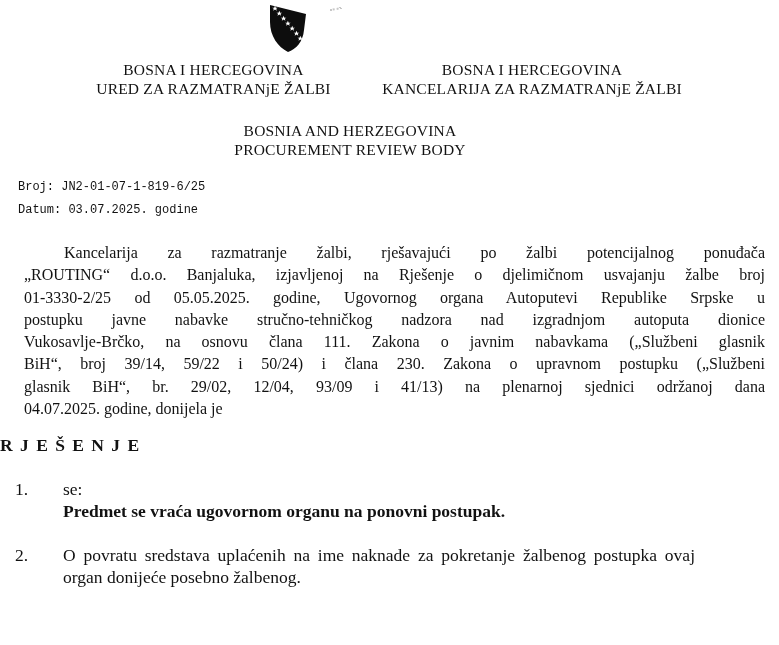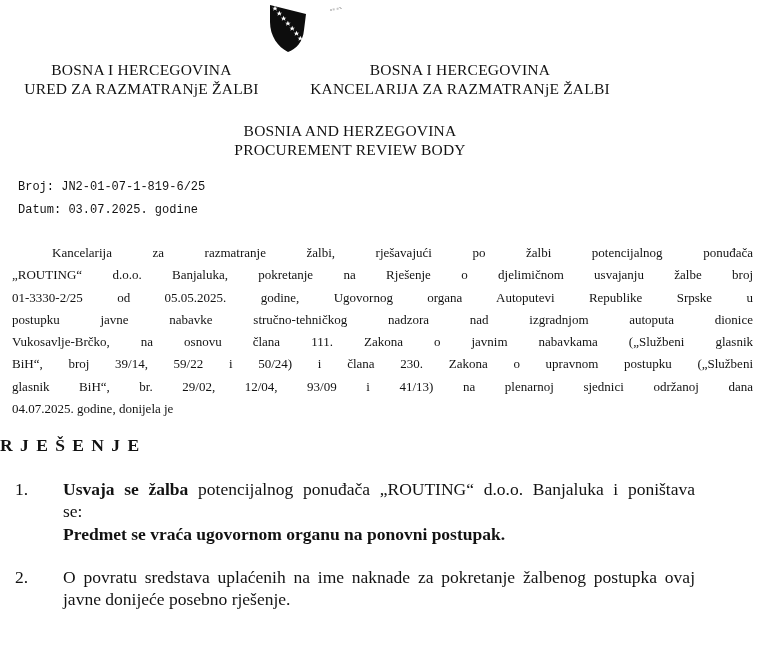--- a/index.html
+++ b/index.html
@@ -10,33 +10,33 @@
   }
   .page { position:relative; width:779px; height:645px; background:#fff; }
 
   .coat { position:absolute; left:266px; top:2px; width:46px; height:52px; }
 
   .artifact {
     position:absolute; left:330px; top:8px; width:12px; height:5px;
     border-top:2px dotted #9a9a9a; opacity:.55; transform:rotate(-8deg);
   }
 
-  .header-row { position:absolute; top:60px; left:0; width:779px; display:flex; }
+  .header-row { position:absolute; top:60px; left:0; width:779px; display:flex;justify-content:center; }
   .hcol { font-size:15.5px; line-height:19px; letter-spacing:.2px; white-space:nowrap; }
   .hleft  { width:283px; text-align:center; }
   .hright { margin-left:2px; width:350px; text-align:center; }
 
   .hen {
     position:absolute; top:121px; left:12px; width:676px; text-align:center;
     font-size:15.5px; line-height:19px; letter-spacing:.2px;
   }
 
   .ref { position:absolute; top:176px; left:18px; font-size:12px; line-height:22.5px;font-family:Liberation Mono, monospace; }
 
-  .intro { position:absolute; top:242px; left:12px; width:741px; font-size:13px; line-height:22.3px; }
+  .intro { position:absolute; top:242px; left:24px; width:741px; font-size:16px; line-height:22.3px; }
   .intro .tline:first-child { text-indent:40px; }
 
   .tline { text-align:justify; white-space:normal; }
   .tline.jl { text-align-last:justify; }
   .tline.last { text-align-last:left; }
 
   .heading {
     position:absolute; top:435px; left:0; width:712px; 
     font-weight:bold; font-size:17.5px; letter-spacing:1.5px;
   }
@@ -87,45 +87,44 @@
     <div>PROCUREMENT REVIEW BODY</div>
   </div>
 
   <div class="ref">
     <div>Broj: JN2-01-07-1-819-6/25</div>
     <div>Datum: 03.07.2025. godine</div>
   </div>
 
   <div class="intro">
       <div class="tline jl">Kancelarija za razmatranje žalbi, rješavajući po žalbi potencijalnog ponuđača</div>
-      <div class="tline jl">„ROUTING“ d.o.o. Banjaluka, pokretanje na Rješenje o djelimičnom usvajanju žalbe broj</div>
+      <div class="tline jl">„ROUTING“ d.o.o. Banjaluka, izjavljenoj na Rješenje o djelimičnom usvajanju žalbe broj</div>
       <div class="tline jl">01-3330-2/25 od 05.05.2025. godine, Ugovornog organa Autoputevi Republike Srpske u</div>
       <div class="tline jl">postupku javne nabavke stručno-tehničkog nadzora nad izgradnjom autoputa dionice</div>
       <div class="tline jl">Vukosavlje-Brčko, na osnovu člana 111. Zakona o javnim nabavkama („Službeni glasnik</div>
       <div class="tline jl">BiH“, broj 39/14, 59/22 i 50/24) i člana 230. Zakona o upravnom postupku („Službeni</div>
       <div class="tline jl">glasnik BiH“, br. 29/02, 12/04, 93/09 i 41/13) na plenarnoj sjednici održanoj dana</div>
       <div class="tline last">04.07.2025. godine, donijela je</div>
     </div>
 
   <div class="heading">R J E Š E N J E</div>
 
   <div class="items">
 
     <div class="item">
       <div class="inum">1.</div>
       <div class="icontent">
-        <div class="tline jl"><span class="b">Usvaja se žalba</span><span> potencijalnog ponuđača „ROUTING“ d.o.o. Banjaluka i poništava</span></div>
         <div class="tline">se:</div>
         <div class="tline b">Predmet se vraća ugovornom organu na ponovni postupak.</div>
       </div>
     </div>
 
     <div class="item item2">
       <div class="inum">2.</div>
       <div class="icontent">
           <div class="tline jl">O povratu sredstava uplaćenih na ime naknade za pokretanje žalbenog postupka ovaj</div>
-          <div class="tline last">javne donijeće posebno rješenje.</div>
+          <div class="tline last">organ donijeće posebno žalbenog.</div>
         </div>
     </div>
 
   </div>
 
 </div>
 
 </body></html>

